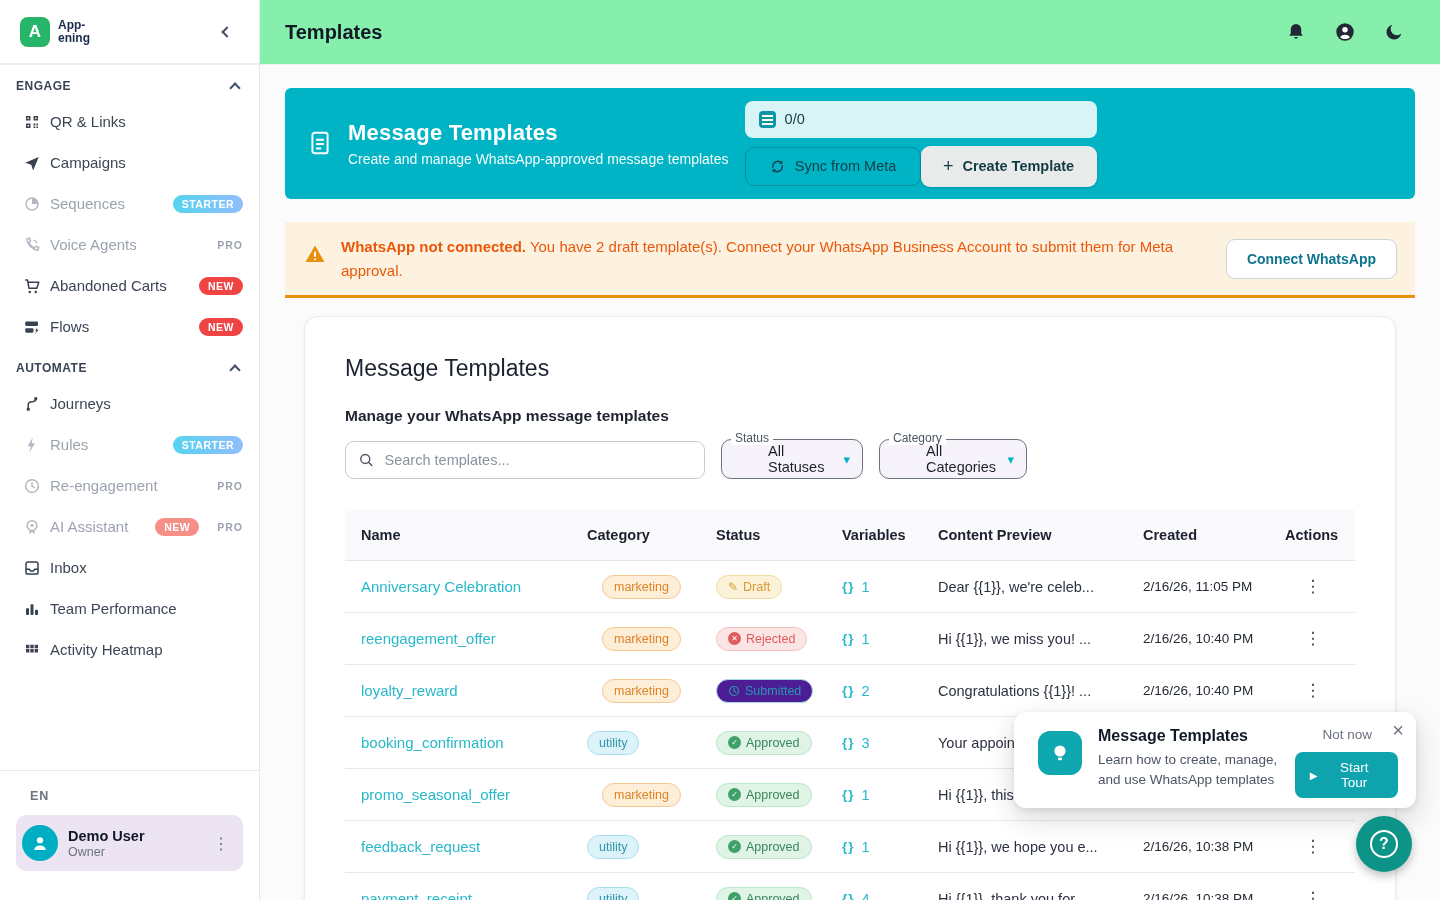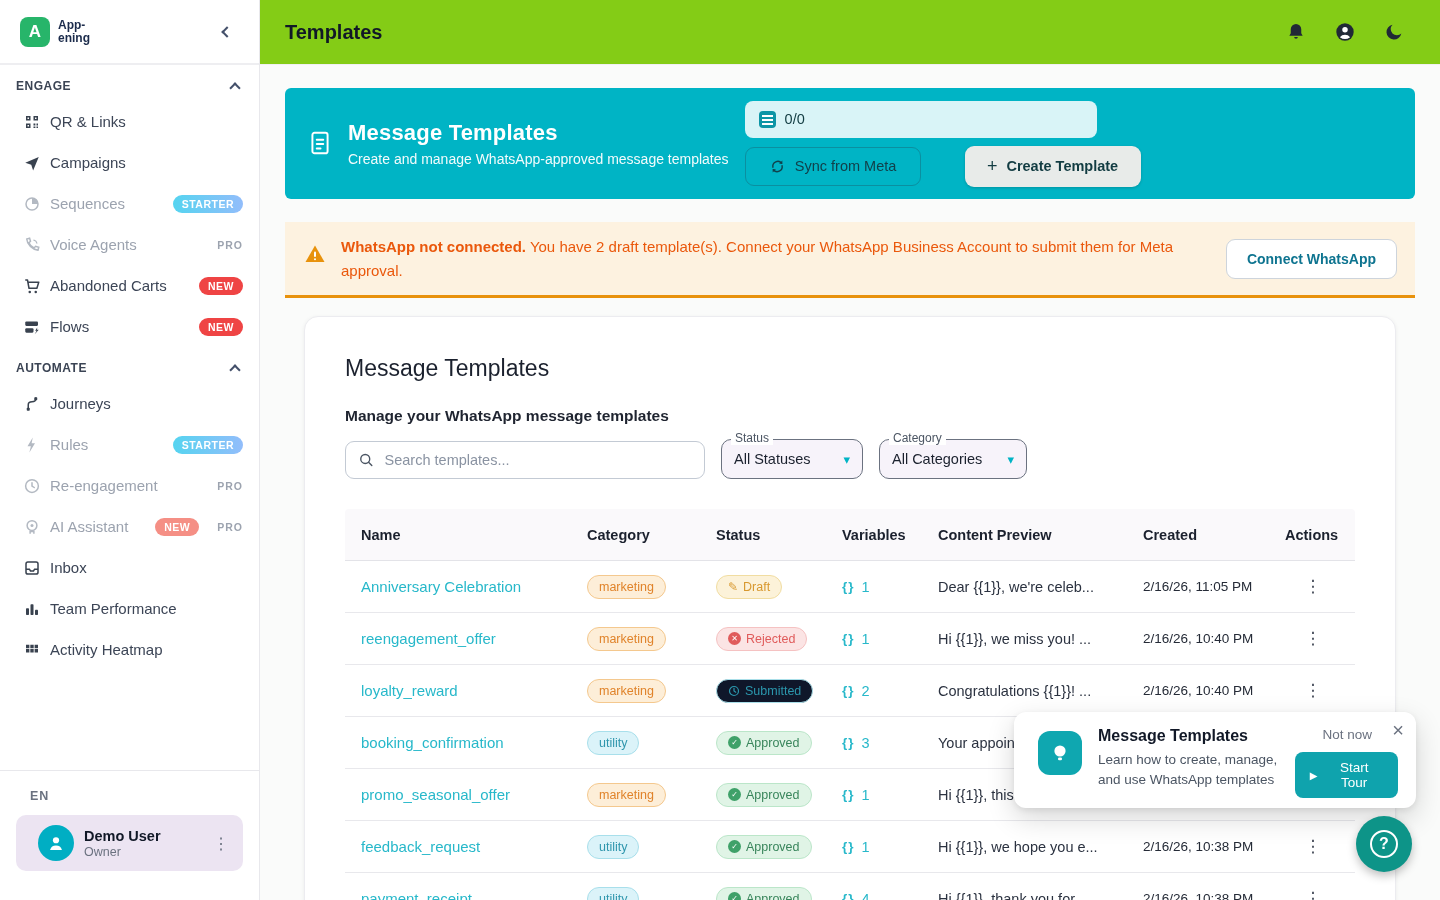--- a/index.html
+++ b/index.html
@@ -27,79 +27,79 @@
   .sect{display:flex;align-items:center;justify-content:space-between;padding:14px 20px 8px 16px;font-size:12px;font-weight:bold;letter-spacing:.5px;color:#3b4454;}
   .badge{margin-left:auto;font-size:10.5px;font-weight:bold;color:#fff;border-radius:999px;padding:3px 9px;letter-spacing:.5px;}
   .badge.new{background:#ef4444;}
   .badge.new-soft{background:#f58f85;}
   .badge.starter{background:linear-gradient(90deg,#55d4f0,#92bdfb);}
   .protag{margin-left:auto;font-size:10.5px;font-weight:bold;letter-spacing:1px;color:#9ca3af;}
   .badge + .protag, .badge.inline{margin-left:8px;}
   .badge.mla0{margin-left:auto;}
   .side-bottom{flex:0 0 130px;border-top:1px solid #e8e8ec;padding:14px 16px 0 16px;background:#fff;}
   .lang{font-size:12.5px;font-weight:bold;letter-spacing:1px;color:#6b7280;padding:4px 0 12px 14px;cursor:pointer;}
-  .user-card{background:#ece4f2;border-radius:10px;height:56px;display:flex;align-items:center;padding:0 10px 0 22px;cursor:pointer;}
+  .user-card{background:#ece4f2;border-radius:10px;height:56px;display:flex;align-items:center;padding:0 10px 0 6px;cursor:pointer;}
   .avatar{width:36px;height:36px;border-radius:50%;background:#00aec3;display:flex;align-items:center;justify-content:center;flex:0 0 auto;}
   .user-meta{margin-left:10px;}
   .user-name{font-size:14.5px;font-weight:bold;color:#111827;}
   .user-role{font-size:12.5px;color:#6b7280;margin-top:1px;}
   .dots{margin-left:auto;color:#6b7280;font-size:16px;cursor:pointer;padding:0 4px;}
   
-  .topbar{position:absolute;left:260px;top:0;right:0;height:65px;background:#84cc16;display:flex;align-items:center;padding:0 36px 0 25px;border-bottom:1px solid #f0f0f2;}
+  .topbar{position:absolute;left:260px;top:0;right:0;height:65px;background:#86efac;display:flex;align-items:center;padding:0 36px 0 25px;border-bottom:1px solid #f0f0f2;}
   .page-title{font-size:20px;font-weight:bold;color:#111827;}
   .top-icons{margin-left:auto;display:flex;align-items:center;gap:28px;color:#212936;}
   .top-icons .tic{cursor:pointer;display:flex;}
   
   .main{position:absolute;left:260px;top:65px;right:0;bottom:0;background:#fafbfa;overflow:hidden;}
   .hero{margin:23px 25px 0 25px;height:111px;border-radius:6px;background:#00b4c5;display:flex;align-items:center;padding:0 22px;color:#fff;}
   .hero-ic{margin-top:2px;}
   .hero-text{margin-left:15px;}
   .hero-title{font-size:22px;font-weight:bold;letter-spacing:.2px;}
   .hero-sub{font-size:14px;margin-top:5px;color:rgba(255,255,255,.95);}
   .hero-actions{margin-left:16px;width:352px;display:flex;flex-direction:column;}
   .hero-chip{height:37px;background:#d9f4f7;border-radius:8px;display:flex;align-items:center;padding:0 14px;gap:9px;color:#123c42;font-size:14.5px;font-weight:500;}
   .chip-doc{width:17px;height:17px;border-radius:4px;background:#0d95a6;position:relative;}
   .chip-doc:before{content:"";position:absolute;left:3px;right:3px;top:4px;height:2px;background:#fff;box-shadow:0 4px 0 #fff, 0 8px 0 #fff;}
-  .hero-btns{display:flex;margin-top:9px;gap:44px;}
+  .hero-btns{display:flex;margin-top:9px;}
   .btn-sync{flex:0 0 176px;height:39px;border:1px solid #0b8fa0;border-radius:9px;background:transparent;color:#10414b;font-size:14.5px;font-weight:500;display:flex;align-items:center;justify-content:center;gap:9px;cursor:pointer;}
   .btn-create{flex:0 0 176px;height:41px;margin-top:-1px;border:none;border-radius:9px;background:#e8ebe9;color:#123c42;font-size:14.5px;font-weight:bold;display:flex;align-items:center;justify-content:center;gap:9px;cursor:pointer;box-shadow:0 1px 3px rgba(0,0,0,.18);}
   .btn-create .plus{font-size:18px;font-weight:normal;}
   
   .alert{margin:23px 25px 0 25px;min-height:76px;background:#fdf2e0;border-bottom:3px solid #e8920c;display:flex;align-items:center;padding:10px 18px;gap:14px;}
   .warn-ic{flex:0 0 auto;margin-top:-6px;}
   .alert-text{font-size:15px;color:#ea580c;line-height:1.6;max-width:860px;}
   .alert-text b{font-weight:bold;}
   .btn-connect{margin-left:auto;background:#fff;border:1px solid #cdd4dc;border-radius:9px;color:#0e7490;font-size:14px;font-weight:bold;padding:11px 20px;cursor:pointer;white-space:nowrap;}
   
   .panel{margin:18px 44px 0 44px;background:#fff;border:1px solid #ececf0;border-radius:14px;box-shadow:0 1px 4px rgba(0,0,0,.06);padding:38px 40px 40px 40px;height:640px;}
   .panel-title{font-size:23px;font-weight:500;color:#1b212e;}
   .panel-sub{font-size:15.5px;font-weight:bold;color:#1f2430;margin-top:25px;}
   .controls{display:flex;align-items:flex-end;margin-top:14px;gap:16px;}
   .search{width:360px;height:38px;border:1px solid #c3cad4;border-radius:9px;display:flex;align-items:center;padding:0 12px;gap:10px;background:#fff;color:#4b5563;}
   .search input{border:none;outline:none;font-size:14.5px;font-family:"Liberation Sans",sans-serif;color:#1f2430;width:100%;background:transparent;}
   .search input::placeholder{color:#8a93a2;}
   .selectbox{position:relative;height:40px;border:1px solid #6b7280;border-radius:10px;background:#f7f3fa;display:flex;align-items:center;padding:0 12px;gap:10px;cursor:pointer;}
   .selectbox .flabel{position:absolute;top:-9px;left:9px;font-size:12px;color:#4b5563;background:#fff;padding:0 4px;}
-  .selectbox .val{font-size:14.5px;color:#1b212e;}
+  .selectbox .val{font-size:14.5px;color:#1b212e;margin-left:34px;}
   .selectbox .caret{color:#00b4c5;font-size:13px;margin-left:auto;}
   .sel-status{width:142px;}
   .sel-cat{width:148px;}
   
   .tbl{margin-top:30px;}
   .trow{display:grid;grid-template-columns:226px 129px 126px 96px 205px 142px 88px;align-items:center;height:52px;border-bottom:1px solid #e8e8ec;}
   .trow > div{padding-left:16px;overflow:hidden;white-space:nowrap;}
   .thead{background:#faf9fb;border-bottom:1px solid #e3e3e8;border-radius:4px 4px 0 0;}
   .thead > div{font-size:14.5px;font-weight:bold;color:#1b212e;}
   .tname{font-size:15px;font-weight:500;color:#27b8ca;cursor:pointer;}
   .pill{display:inline-flex;align-items:center;gap:5px;font-size:12.5px;border-radius:999px;padding:4px 11px;border:1px solid transparent;}
-  .pill.marketing{background:#fdeed8;border-color:#f4c88e;color:#e0832a;}
+  .pill.marketing{background:#fdeed8;border-color:#f4c88e;color:#e0832a;margin-left:15px;}
   .pill.utility{background:#dbf3f9;border-color:#a8dfeb;color:#2f96ad;}
   .pill.draft{background:#fcf2d9;border-color:#f1dda1;color:#d8982e;font-weight:500;}
   .pill.rejected{background:#fbe4e4;border-color:#f5c2c2;color:#e05b5b;font-weight:500;}
-  .pill.submitted{background:#0f172a;border-color:#aadfe9;color:#2b97ad;font-weight:500;}
+  .pill.submitted{background:#4c1d95;border-color:#aadfe9;color:#2b97ad;font-weight:500;}
   .pill.approved{background:#e0f4e6;border-color:#bbe6c9;color:#38855b;font-weight:500;}
   .sicon{display:inline-flex;width:13px;height:13px;border-radius:50%;align-items:center;justify-content:center;font-size:8px;color:#fff;flex:0 0 auto;}
   .sicon.red{background:#e05b5b;}
   .sicon.green{background:#3fa169;}
   .pencil{font-size:12px;color:#d8982e;}
   .vars{color:#27b8ca;font-size:14.5px;font-weight:500;display:flex;align-items:center;gap:7px;}
   .vars .braces{font-weight:bold;letter-spacing:1px;font-size:13.5px;}
   .prev{font-size:14.5px;color:#2b3240;}
   .created{font-size:13.5px;color:#252b37;}
   .rowdots{color:#3f4654;font-size:17px;cursor:pointer;text-align:center;padding-left:0 !important;}

